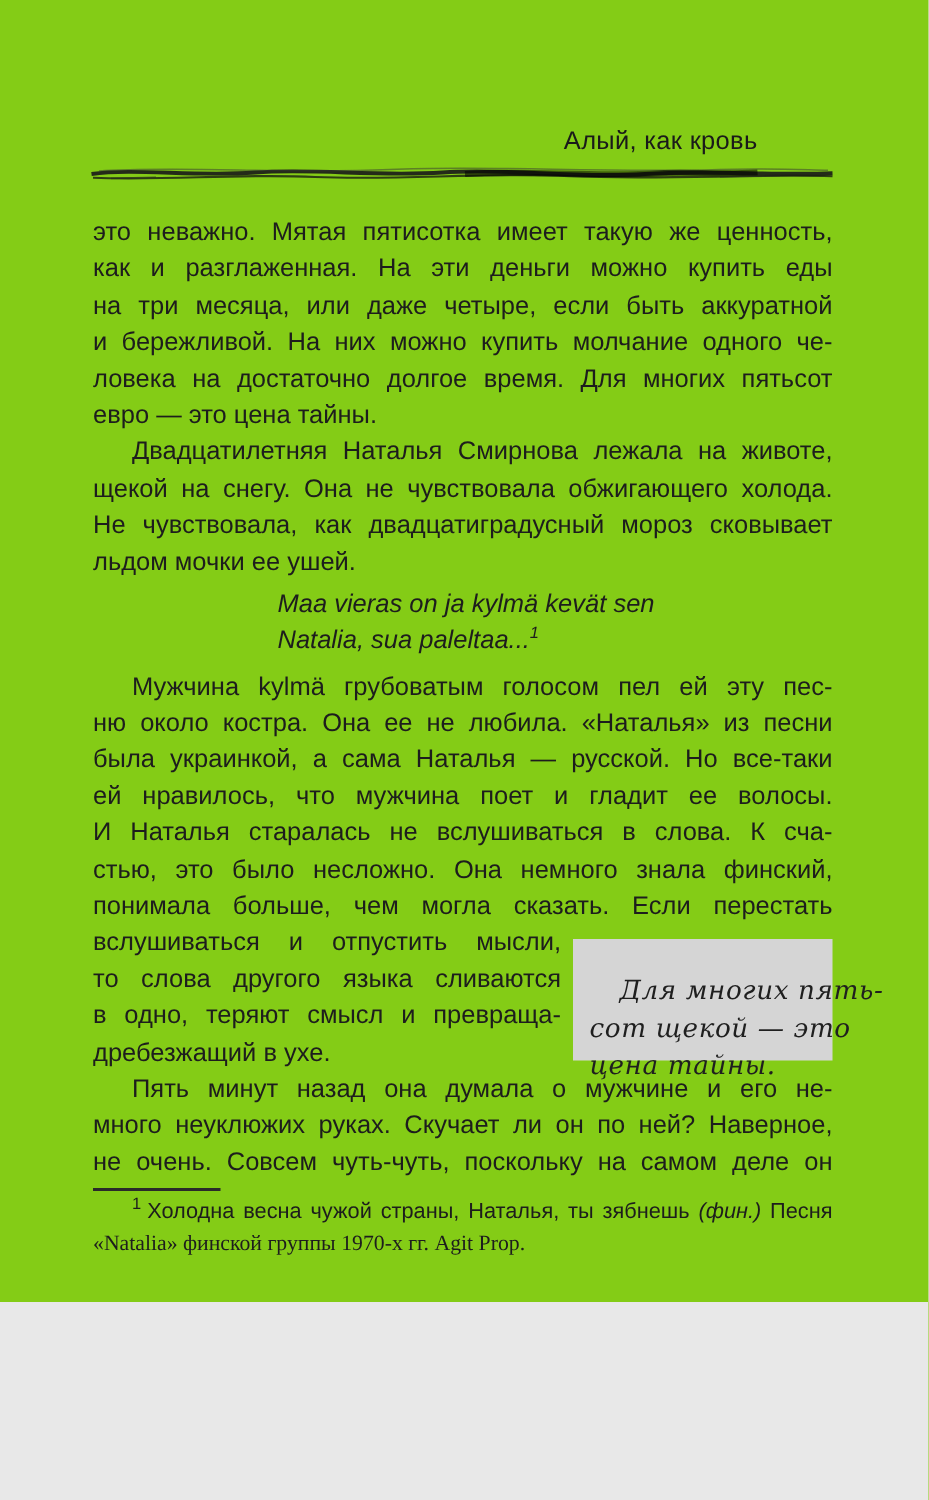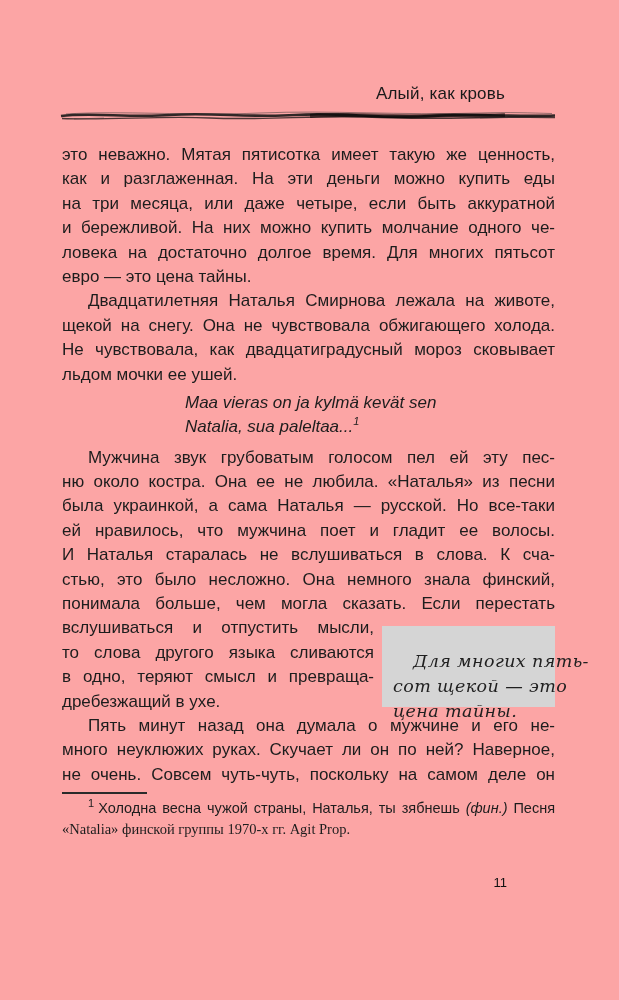--- a/index.html
+++ b/index.html
@@ -1,19 +1,19 @@
 <!DOCTYPE html>
 <html><head>
 <meta charset="utf-8">
 <style>
   html,body{margin:0;padding:0;background:#e8e8e8;}
   .page{
     position:relative;
-    width:619px;height:1000px;
-    background:#fca5a5;
+    width:619px;height:868px;
+    background:#84cc16;
     font-family:"Liberation Sans", sans-serif;
     color:#1d1d1d;
     overflow:hidden;
   }
   .running-header{
     position:absolute;top:84px;right:114px;
     font-size:17px;line-height:19px;
     letter-spacing:0.2px;
     color:#1a1a1a;
   }
@@ -100,21 +100,21 @@
       <div class="line">Не чувствовала, как двадцатиградусный мороз сковывает</div>
       <div class="line last">льдом мочки ее ушей.</div>
     </div>
 
     <div class="poem">
       <div class="poem-line">Maa vieras on ja kylmä kevät sen</div>
       <div class="poem-line"><span>Natalia, sua paleltaa...</span><sup>1</sup></div>
     </div>
 
     <div>
-      <div class="line indent">Мужчина звук грубоватым голосом пел ей эту пес-</div>
+      <div class="line indent">Мужчина kylmä грубоватым голосом пел ей эту пес-</div>
       <div class="line">ню около костра. Она ее не любила. «Наталья» из песни</div>
       <div class="line">была украинкой, а сама Наталья — русской. Но все-таки</div>
       <div class="line">ей нравилось, что мужчина поет и гладит ее волосы.</div>
       <div class="line">И Наталья старалась не вслушиваться в слова. К сча-</div>
       <div class="line">стью, это было несложно. Она немного знала финский,</div>
       <div class="line">понимала больше, чем могла сказать. Если перестать</div>
       <div class="line narrow">вслушиваться и отпустить мысли,</div>
       <div class="line narrow">то слова другого языка сливаются</div>
       <div class="line narrow">в одно, теряют смысл и превраща-</div>
       <div class="line narrow last">дребезжащий в ухе.</div>

